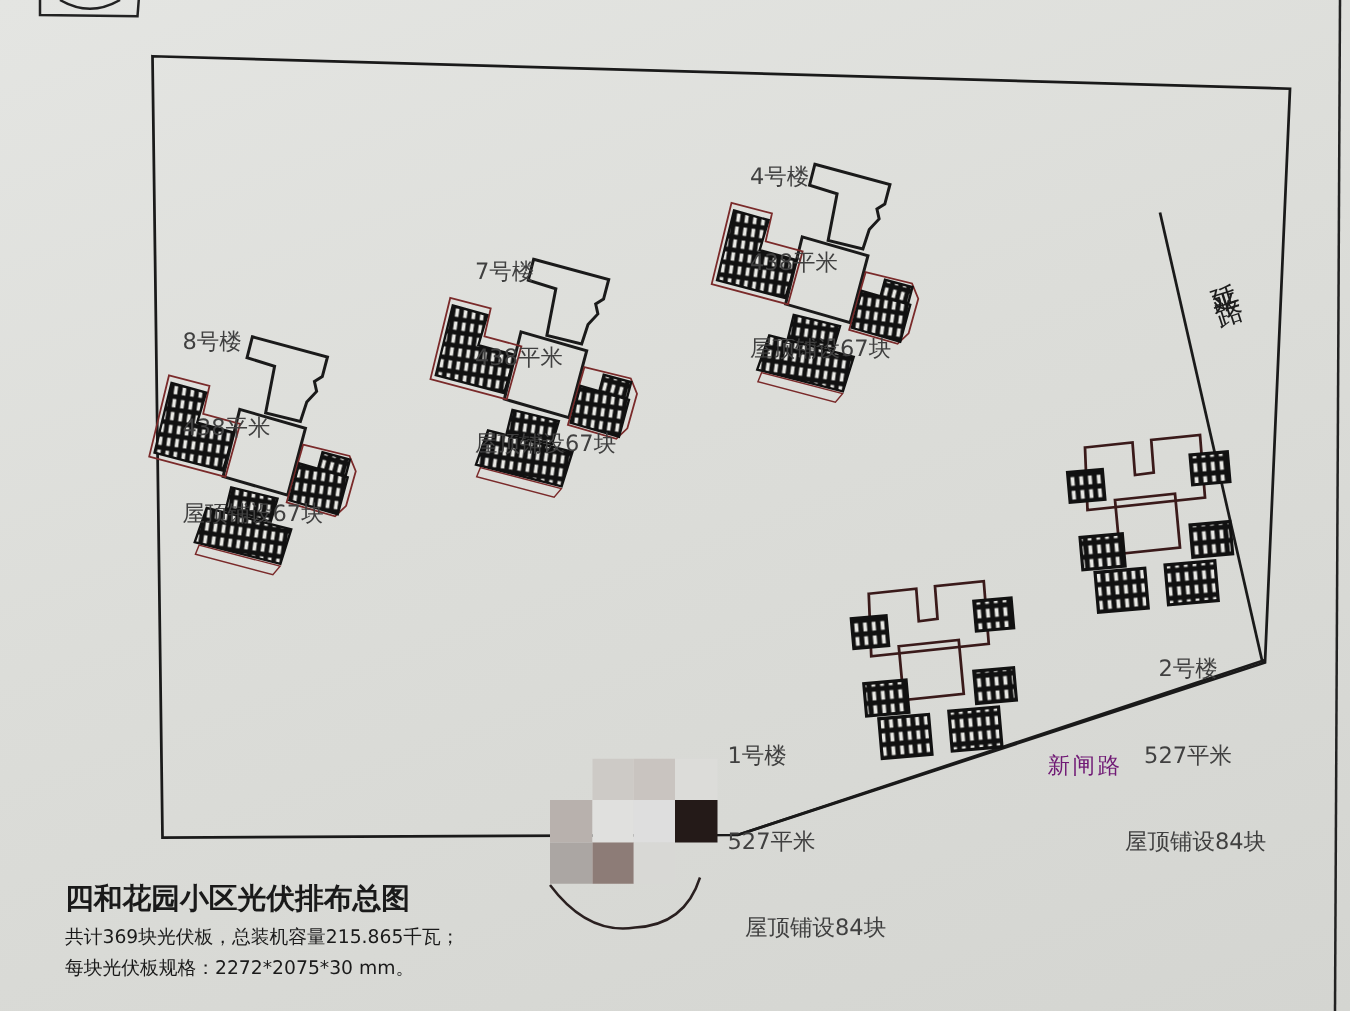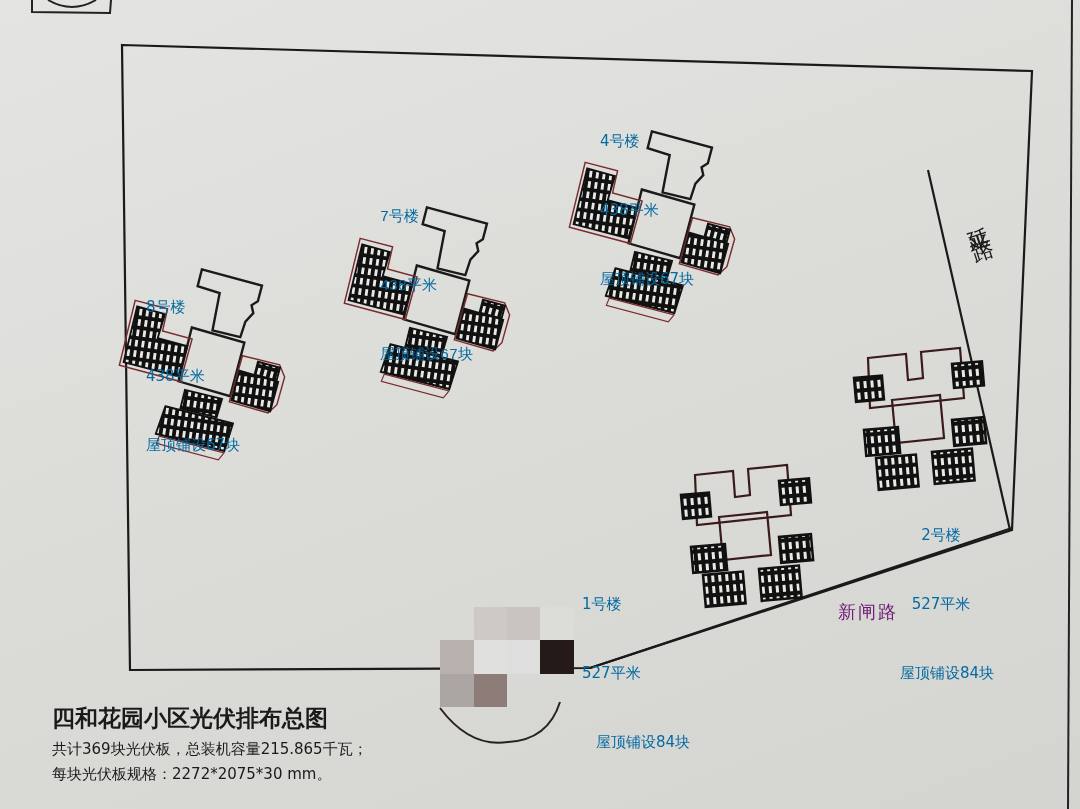--- a/index.html
+++ b/index.html
@@ -1,19 +1,19 @@
 <!DOCTYPE html>
 <html><head>
 <meta charset="utf-8">
 <style>
   html,body{margin:0;padding:0;}
   body{width:1080px;height:809px;overflow:hidden;background:#cfd0cc;font-family:"DejaVu Sans","Liberation Sans",sans-serif;position:relative;}
   .paper{position:absolute;left:0;top:0;width:1080px;height:809px;background:linear-gradient(160deg,#e4e5e2 0%,#dcddd9 45%,#d4d5d1 100%);}
   svg.plan{position:absolute;left:0;top:0;}
-  .label{position:absolute;color:#0369a1;font-size:15px;line-height:23px;white-space:pre;}
+  .label{position:absolute;color:#404040;font-size:18px;line-height:23px;white-space:pre;}
   .label div{margin:0;}
   .road{position:absolute;color:#701a75;font-size:18px;letter-spacing:2px;}
   .road-v{position:absolute;color:#1c1c1c;font-size:22px;transform:rotate(-18deg);writing-mode:vertical-rl;letter-spacing:6px;}
   .title{position:absolute;left:52px;top:703px;font-size:23px;color:#1a1a1a;font-weight:bold;}
   .sub{position:absolute;left:52px;font-size:15px;color:#1a1a1a;font-weight:normal;}
   .mosaic{position:absolute;}
 </style>
 </head>
 <body>
 
@@ -87,26 +87,26 @@
   <div style="position:absolute;left:100px;top:0;width:34px;height:33px;background:#dcdcd9;"></div>
   <div style="position:absolute;left:0;top:33px;width:34px;height:34px;background:#b8b1ad;"></div>
   <div style="position:absolute;left:34px;top:33px;width:33px;height:34px;background:#e0e0de;"></div>
   <div style="position:absolute;left:67px;top:33px;width:33px;height:34px;background:#dedede;"></div>
   <div style="position:absolute;left:100px;top:33px;width:34px;height:34px;background:#241a18;"></div>
   <div style="position:absolute;left:0;top:67px;width:34px;height:33px;background:#aba6a3;"></div>
   <div style="position:absolute;left:34px;top:67px;width:33px;height:33px;background:#8d7c77;"></div>
   <div style="position:absolute;left:67px;top:67px;width:33px;height:33px;background:#d8d8d5;"></div>
 </div>
 
-<div class="label" style="left:146px;top:250px;">
+<div class="label" style="left:146px;top:216px;">
   <div>8号楼</div>
   <div>438平米</div>
   <div>屋顶铺设67块</div>
 </div>
-<div class="label" style="left:380px;top:160px;font-family:Liberation Mono, monospace;">
+<div class="label" style="left:380px;top:160px;">
   <div>7号楼</div>
   <div>438平米</div>
   <div>屋顶铺设67块</div>
 </div>
 <div class="label" style="left:600px;top:84px;">
   <div>4号楼</div>
   <div>438平米</div>
   <div>屋顶铺设67块</div>
 </div>
 <div class="label" style="left:582px;top:547px;">

